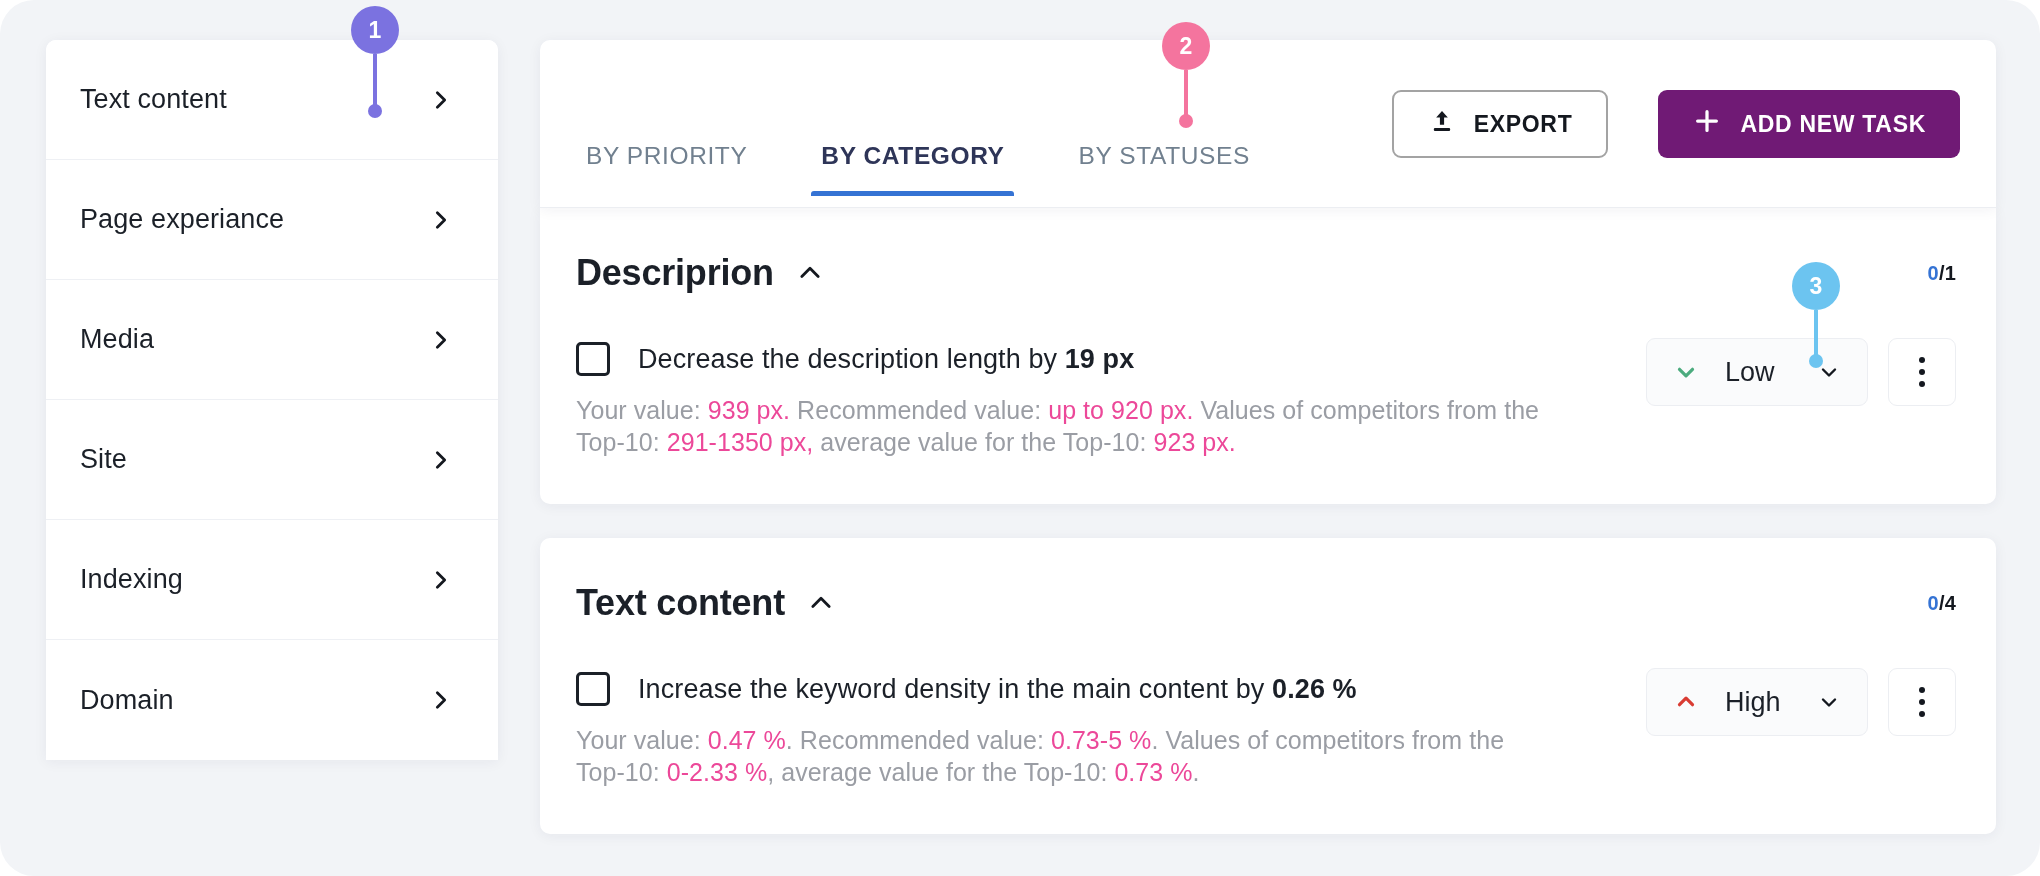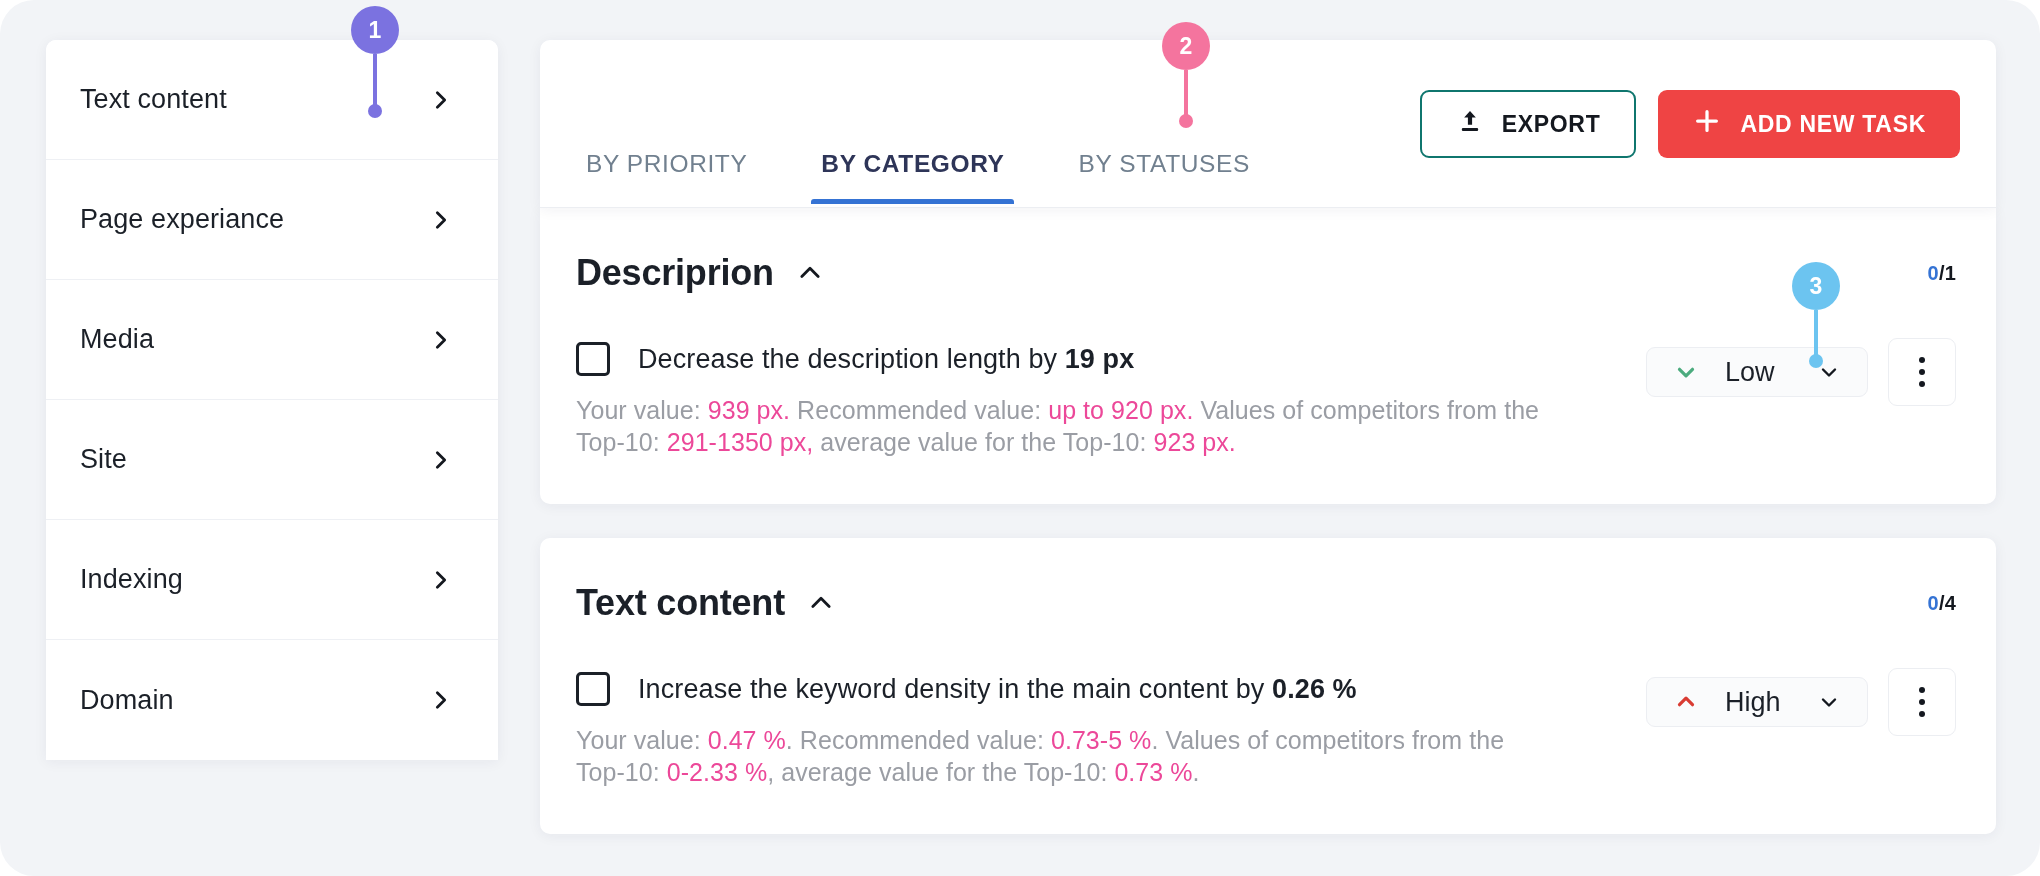--- a/index.html
+++ b/index.html
@@ -84,21 +84,21 @@
 
   
   #toolbar-card {
     height: 168px;
     position: relative;
     border-radius: 10px 10px 0 0;
   }
   #tabs {
     position: absolute;
     left: 36px;
-    bottom: 4px;
+    bottom: 12px;
     display: flex;
     align-items: flex-end;
     height: 100%;
   }
   .tab {
     position: relative;
     font-size: 24.5px;
     font-weight: 500;
     letter-spacing: 0.6px;
     color: #71808f;
@@ -141,29 +141,30 @@
     gap: 18px;
     height: 68px;
     border-radius: 9px;
     cursor: pointer;
     font-size: 23px;
     font-weight: 600;
     letter-spacing: 0.7px;
   }
   #export-btn {
     background: #ffffff;
-    border: 2px solid #0f766e;
+    border: 2px solid #a3a3a3;
     color: #14181f;
     padding: 0 34px;
   }
   #add-task-btn {
-    background: #ef4444;
+    background: #701a75;
     color: #ffffff;
     padding: 9px 34px;
     border: none;
+    margin-left: 28px;
   }
 
   
   .section-card {
     margin-top: 34px;
     padding: 0 0 46px 0;
   }
   #desc-card { margin-top: 0; border-radius: 0 0 10px 10px; }
 
   .section-head {
@@ -239,21 +240,21 @@
     display: flex;
     align-items: center;
     gap: 20px;
     flex: none;
     padding-top: 6px;
   }
   .priority-pill {
     display: flex;
     align-items: center;
     gap: 26px;
-    height: 50px;
+    height: 68px;
     min-width: 222px;
     padding: 0 26px;
     border: 1.5px solid #eceef2;
     border-radius: 9px;
     background: #fafbfc;
     cursor: pointer;
   }
   .priority-label {
     font-size: 27px;
     font-weight: 500;

